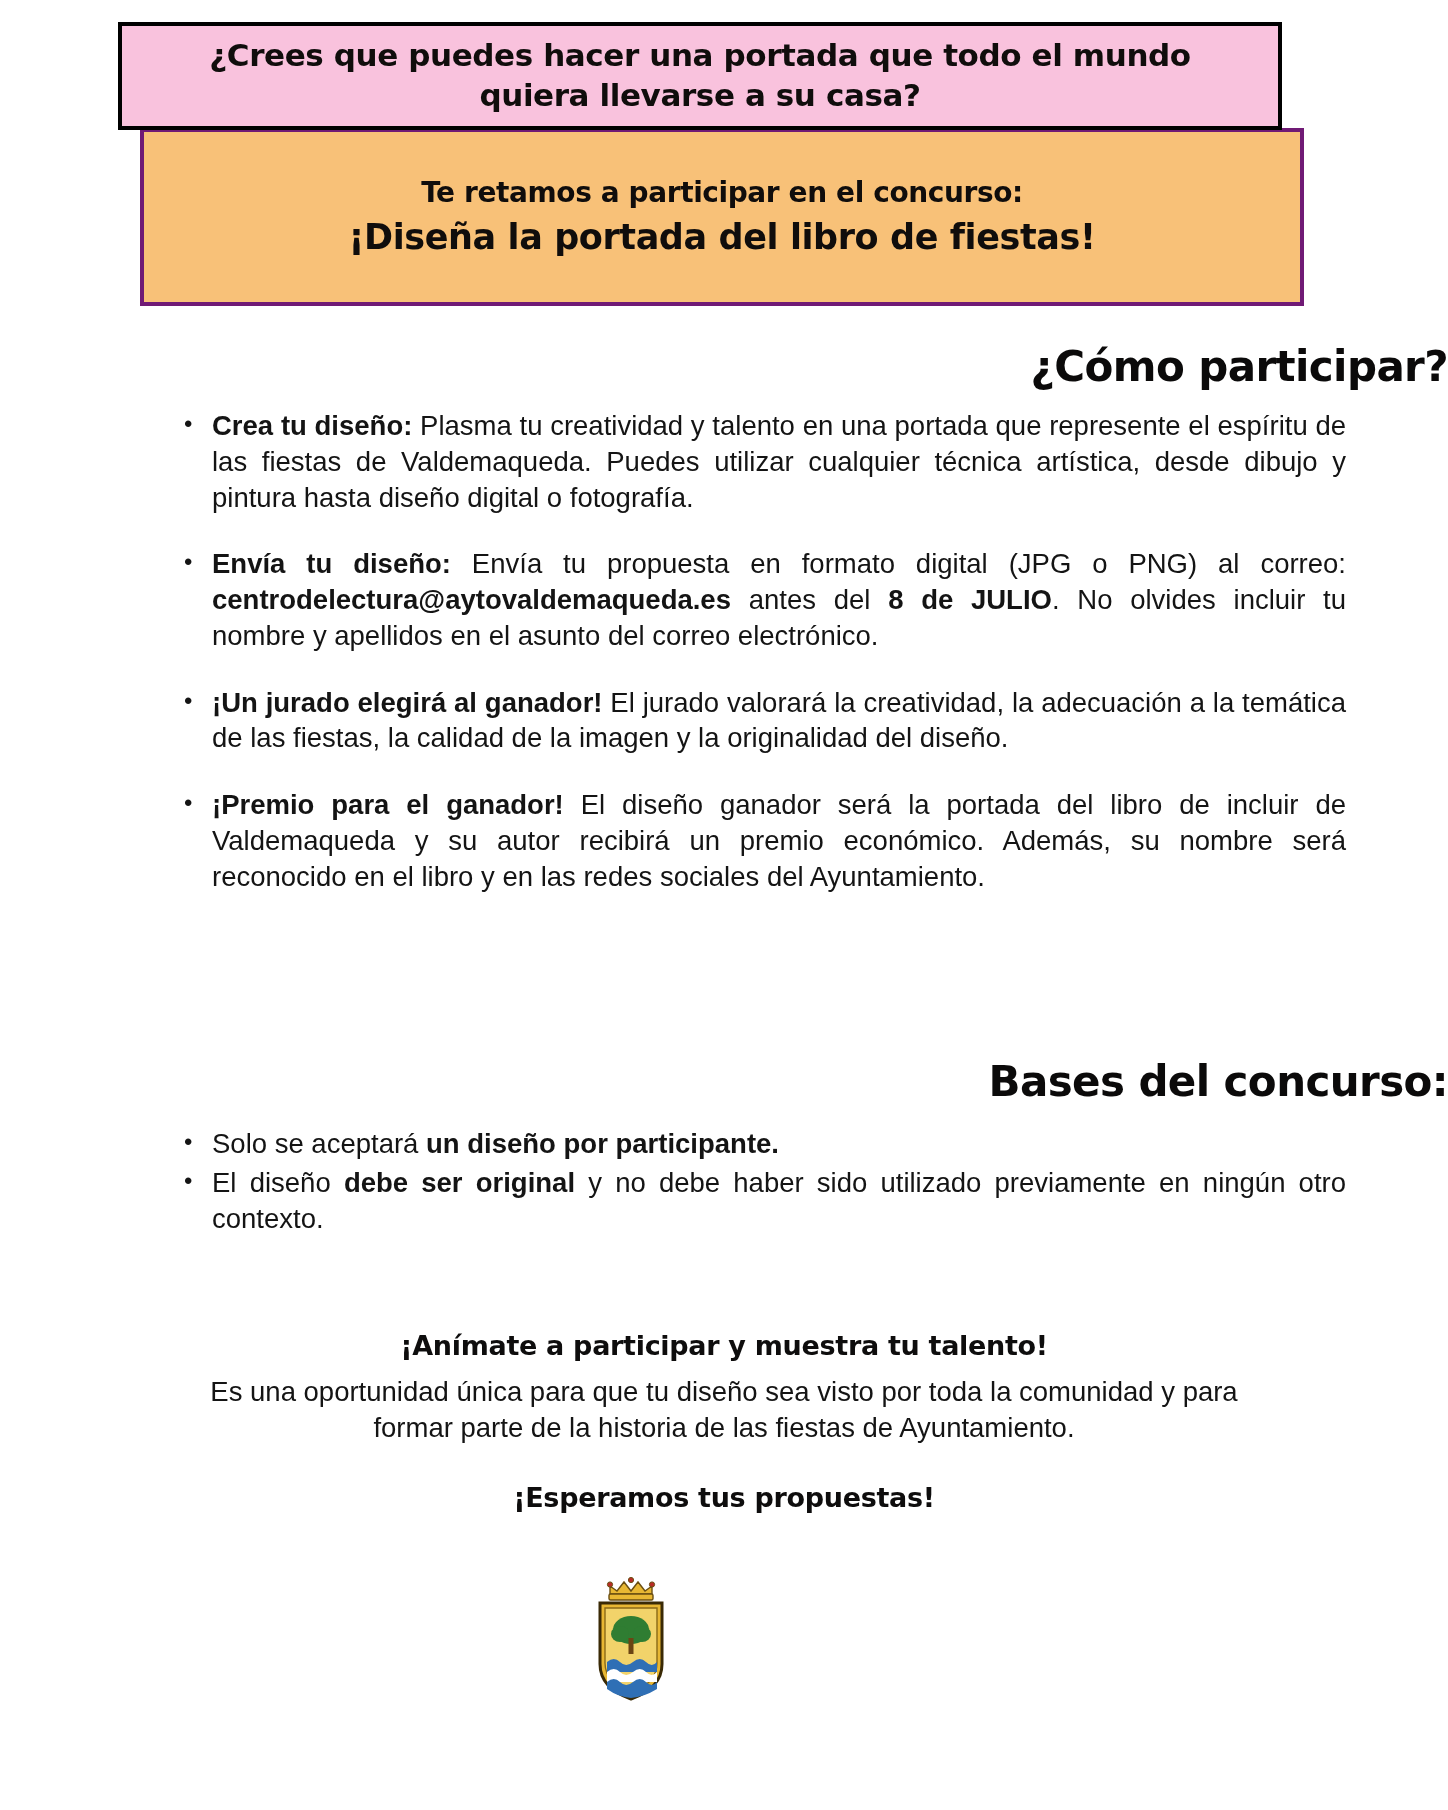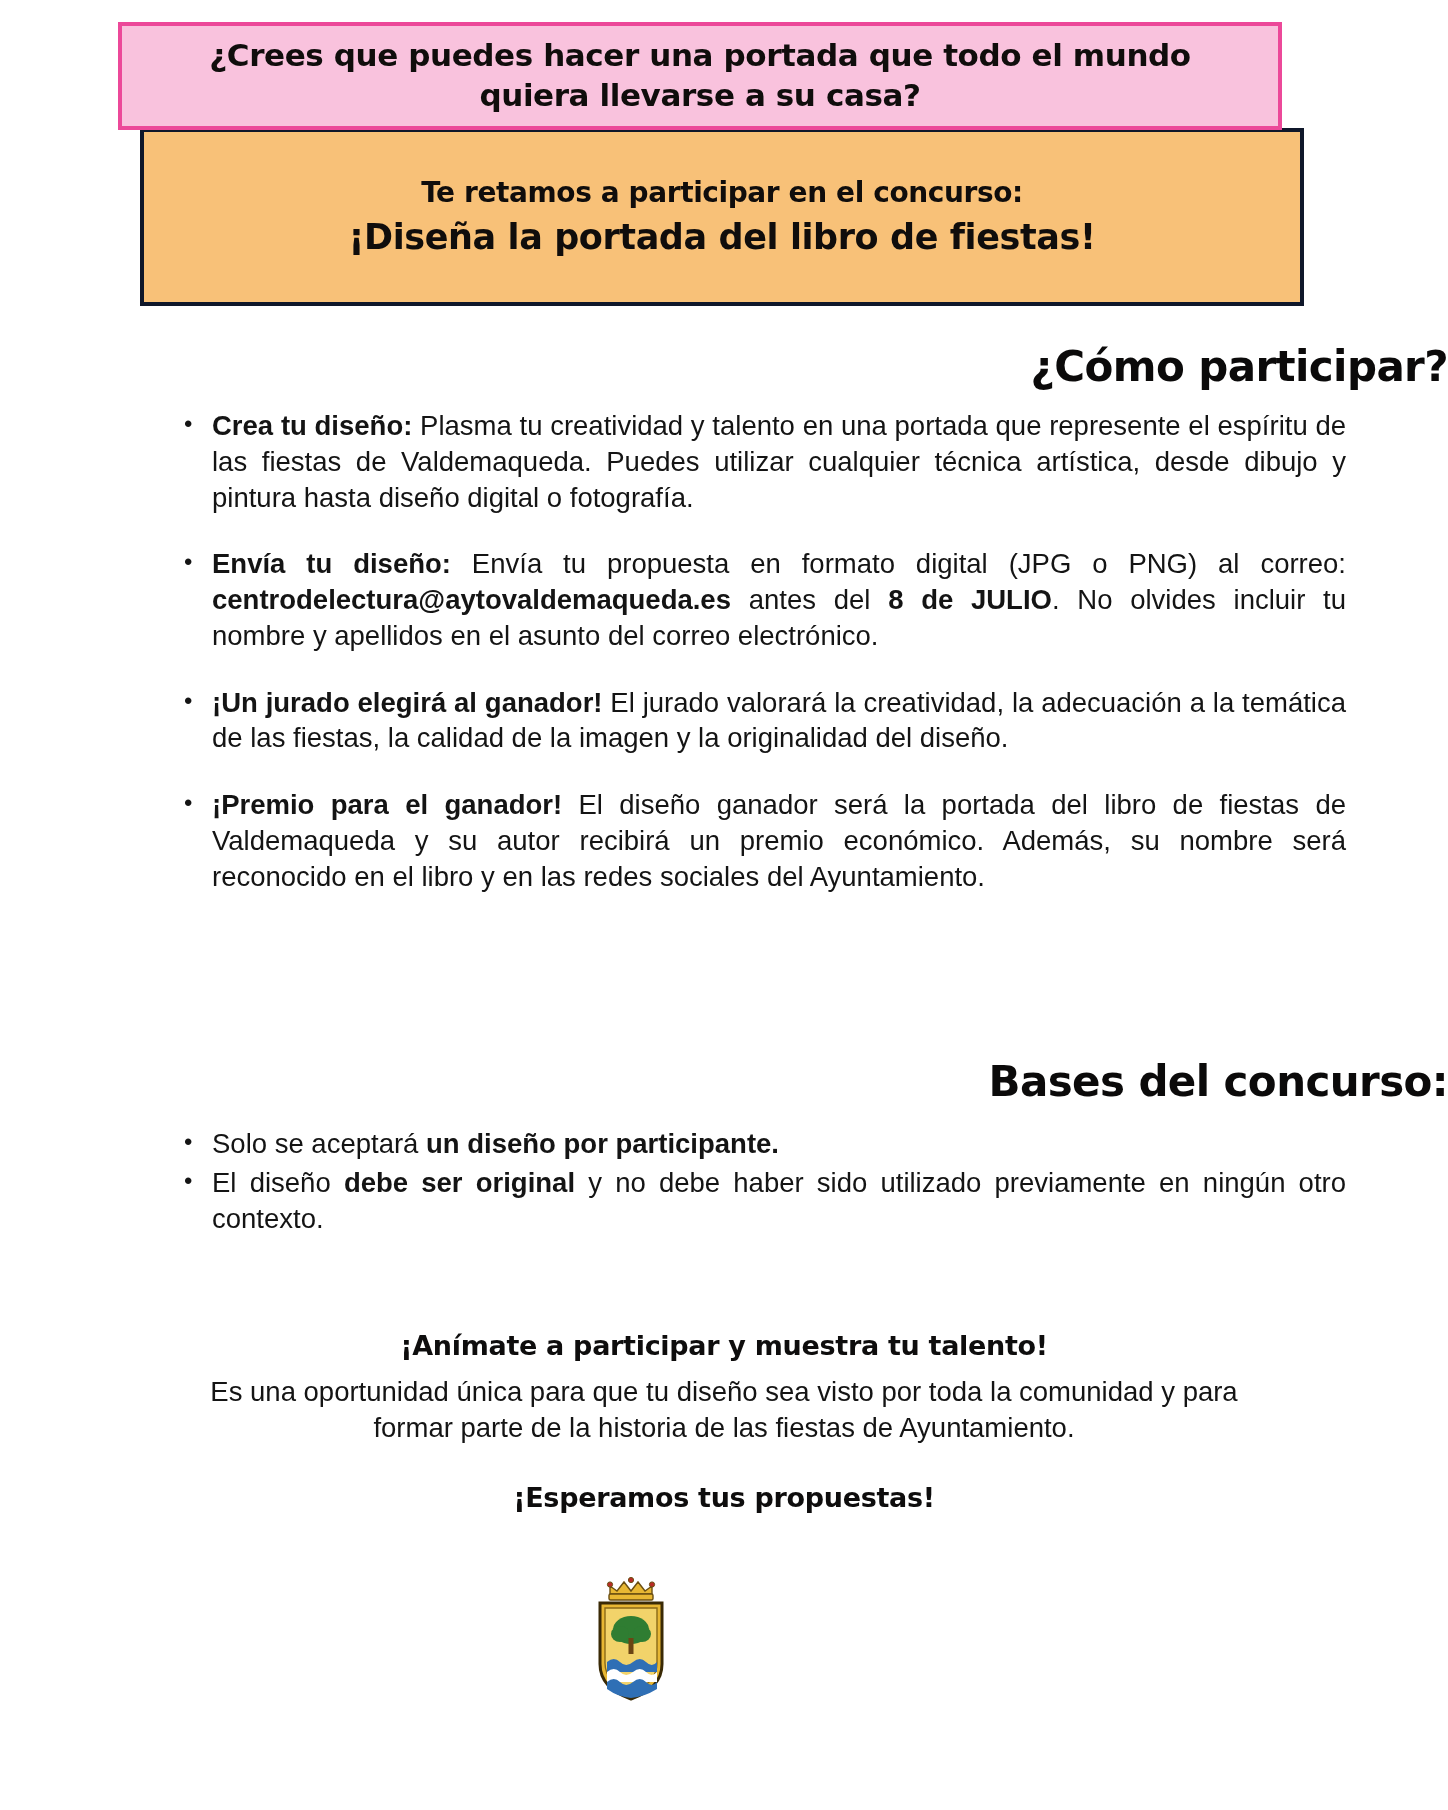--- a/index.html
+++ b/index.html
@@ -24,36 +24,36 @@
   }
 
   
   .banner-pink {
     position: absolute;
     left: 118px;
     top: 22px;
     width: 1164px;
     height: 108px;
     background: #f9c2dd;
-    border: 4px solid #ec4899;
+    border: 4px solid #000000;
     box-sizing: border-box;
     display: flex;
     flex-direction: column;
     align-items: center;
     justify-content: center;
     z-index: 3;
   }
   .banner-orange {
     position: absolute;
     left: 140px;
     top: 128px;
     width: 1164px;
     height: 178px;
     background: #f8c178;
-    border: 4px solid #0f172a;
+    border: 4px solid #701a75;
     box-sizing: border-box;
     display: flex;
     flex-direction: column;
     align-items: center;
     justify-content: center;
     z-index: 2;
   }
 
   .banner-line {
     font-family: "DejaVu Sans", sans-serif;
@@ -171,21 +171,21 @@
     <li>
       <b>Crea tu diseño:</b><span> Plasma tu creatividad y talento en una portada que represente el espíritu de las fiestas de Valdemaqueda. Puedes utilizar cualquier técnica artística, desde dibujo y pintura hasta diseño digital o fotografía.</span>
     </li>
     <li>
       <b>Envía tu diseño:</b><span> Envía tu propuesta en formato digital (JPG o PNG) al correo: </span><b>centrodelectura@aytovaldemaqueda.es</b><span> antes del </span><b>8 de JULIO</b><span>. No olvides incluir tu nombre y apellidos en el asunto del correo electrónico.</span>
     </li>
     <li>
       <b>¡Un jurado elegirá al ganador!</b><span> El jurado valorará la creatividad, la adecuación a la temática de las fiestas, la calidad de la imagen y la originalidad del diseño.</span>
     </li>
     <li>
-      <b>¡Premio para el ganador!</b><span> El diseño ganador será la portada del libro de fiestas de Valdemaqueda y su autor recibirá un premio económico. Además, su nombre será reconocido en el libro y en las redes sociales del Ayuntamiento.</span>
+      <b>¡Premio para el ganador!</b><span> El diseño ganador será la portada del libro de incluir de Valdemaqueda y su autor recibirá un premio económico. Además, su nombre será reconocido en el libro y en las redes sociales del Ayuntamiento.</span>
     </li>
   </ul>
 
   <div class="section-heading" id="heading-bases">Bases del concurso:</div>
 
   <ul class="list" id="list-bases">
     <li>
       <span>Solo se aceptará </span><b>un diseño por participante.</b>
     </li>
     <li>

